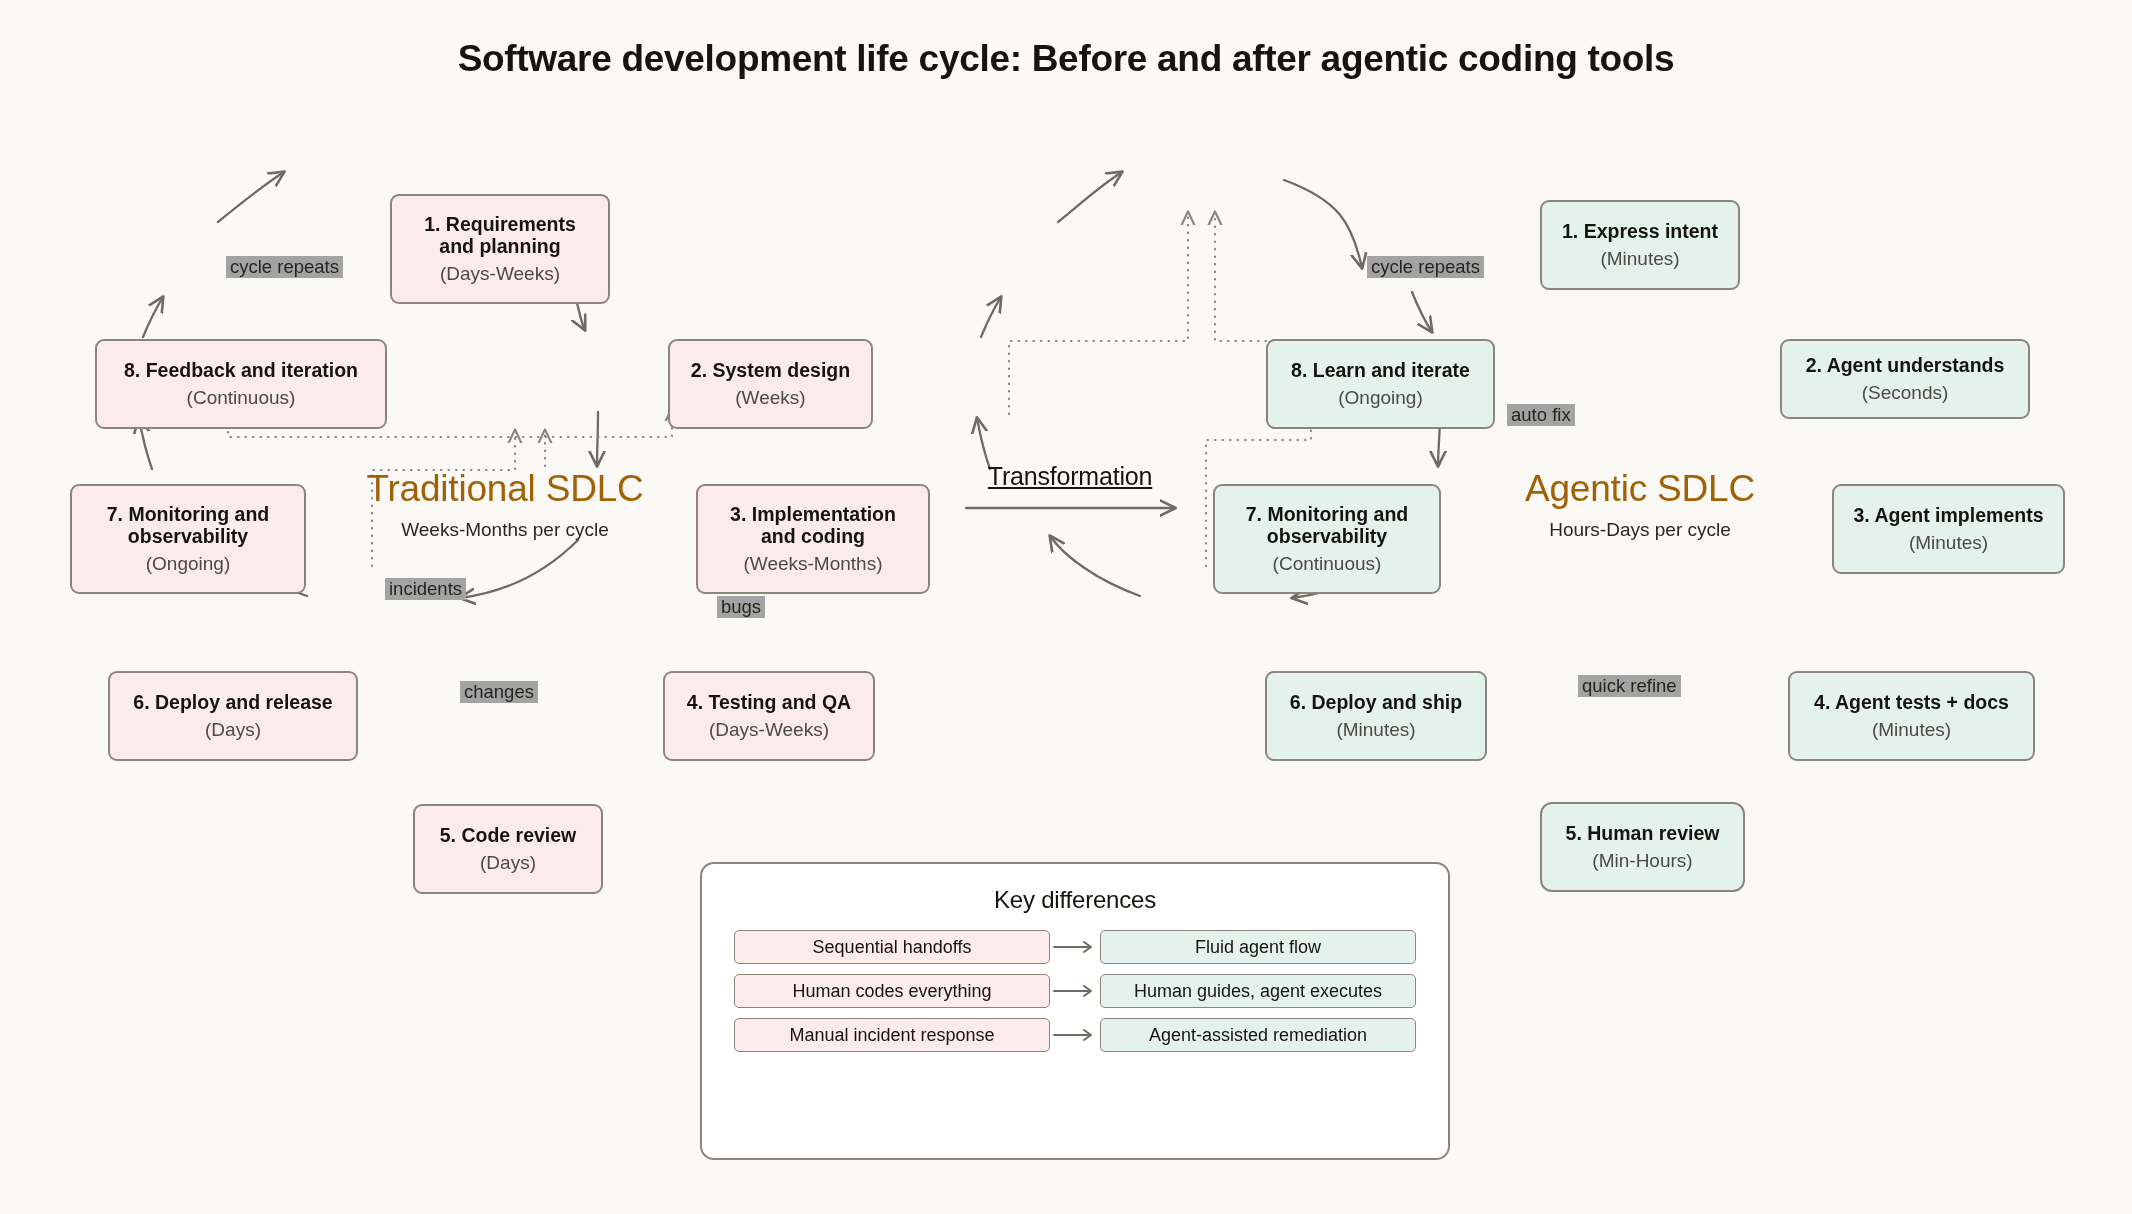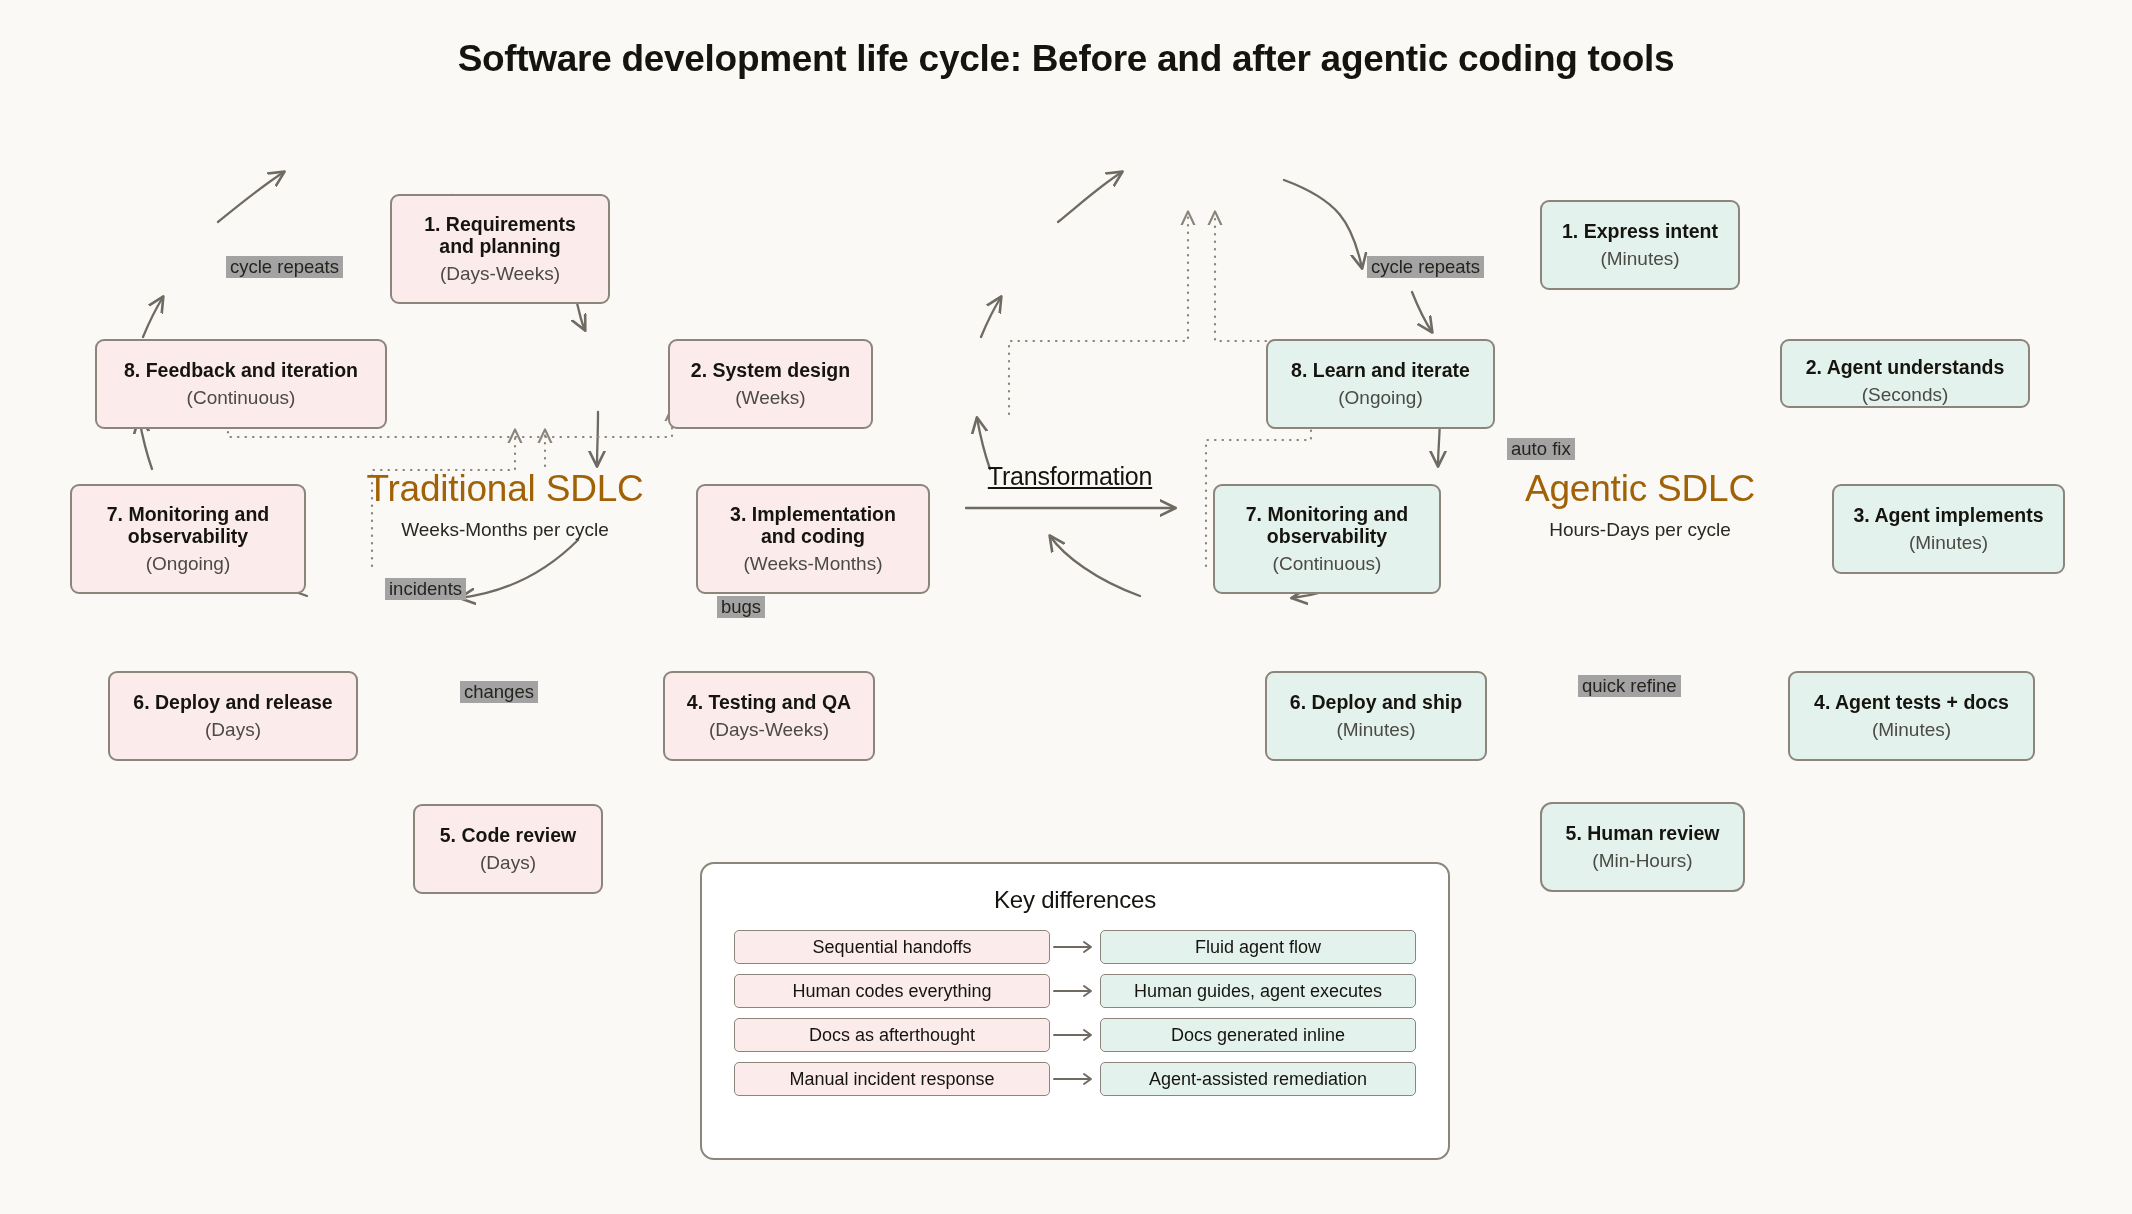--- a/index.html
+++ b/index.html
@@ -272,21 +272,21 @@
 
   <div class="transform-wrap">
     <div class="tf-label">Transformation</div>
   </div>
 
   <div class="node green" style="left:1540px; top:166px; width:200px; height:90px;">
     <div class="nlabel">1. Express intent</div>
     <div class="ntime">(Minutes)</div>
   </div>
 
-  <div class="node green" style="left:1780px; top:305px; width:250px; height:69px;justify-content:flex-end;">
+  <div class="node green" style="left:1780px; top:305px; width:250px; height:80px;">
     <div class="nlabel">2. Agent understands</div>
     <div class="ntime">(Seconds)</div>
   </div>
 
   <div class="node green" style="left:1832px; top:450px; width:233px; height:90px;">
     <div class="nlabel">3. Agent implements</div>
     <div class="ntime">(Minutes)</div>
   </div>
 
   <div class="node green" style="left:1788px; top:637px; width:247px; height:90px;">
@@ -314,21 +314,21 @@
     <div class="nlabel">8. Learn and iterate</div>
     <div class="ntime">(Ongoing)</div>
   </div>
 
   <div class="cluster-title" style="left:1480px; top:468px;">
     <div class="ct-main">Agentic SDLC</div>
     <div class="ct-sub">Hours-Days per cycle</div>
   </div>
 
   <div class="edge-label" style="left:1367px; top:256px;">cycle repeats</div>
-  <div class="edge-label" style="left:1507px; top:438px;">auto fix</div>
+  <div class="edge-label" style="left:1507px; top:404px;">auto fix</div>
   <div class="edge-label" style="left:1578px; top:675px;">quick refine</div>
 
   <div class="keydiff">
     <h2>Key differences</h2>
 
     <div class="kd-row">
       <div class="kd-chip left">Sequential handoffs</div>
       <div class="kd-arrow">
         <svg width="50" height="20" viewBox="0 0 50 20">
           <path d="M 4 10 L 40 10" fill="none" stroke="#6f6a62" stroke-width="2" stroke-linecap="round"></path>
@@ -342,30 +342,20 @@
       <div class="kd-chip left">Human codes everything</div>
       <div class="kd-arrow">
         <svg width="50" height="20" viewBox="0 0 50 20">
           <path d="M 4 10 L 40 10" fill="none" stroke="#6f6a62" stroke-width="2" stroke-linecap="round"></path>
           <path d="M 34 5 L 41 10 L 34 15" fill="none" stroke="#6f6a62" stroke-width="2" stroke-linecap="round" stroke-linejoin="round"></path>
         </svg>
       </div>
       <div class="kd-chip right">Human guides, agent executes</div>
     </div>
 
-    <div class="kd-row">
-      <div class="kd-chip left">Docs as afterthought</div>
-      <div class="kd-arrow">
-        <svg width="50" height="20" viewBox="0 0 50 20">
-          <path d="M 4 10 L 40 10" fill="none" stroke="#6f6a62" stroke-width="2" stroke-linecap="round"></path>
-          <path d="M 34 5 L 41 10 L 34 15" fill="none" stroke="#6f6a62" stroke-width="2" stroke-linecap="round" stroke-linejoin="round"></path>
-        </svg>
-      </div>
-      <div class="kd-chip right">Docs generated inline</div>
-    </div>
 
     <div class="kd-row">
       <div class="kd-chip left">Manual incident response</div>
       <div class="kd-arrow">
         <svg width="50" height="20" viewBox="0 0 50 20">
           <path d="M 4 10 L 40 10" fill="none" stroke="#6f6a62" stroke-width="2" stroke-linecap="round"></path>
           <path d="M 34 5 L 41 10 L 34 15" fill="none" stroke="#6f6a62" stroke-width="2" stroke-linecap="round" stroke-linejoin="round"></path>
         </svg>
       </div>
       <div class="kd-chip right">Agent-assisted remediation</div>

